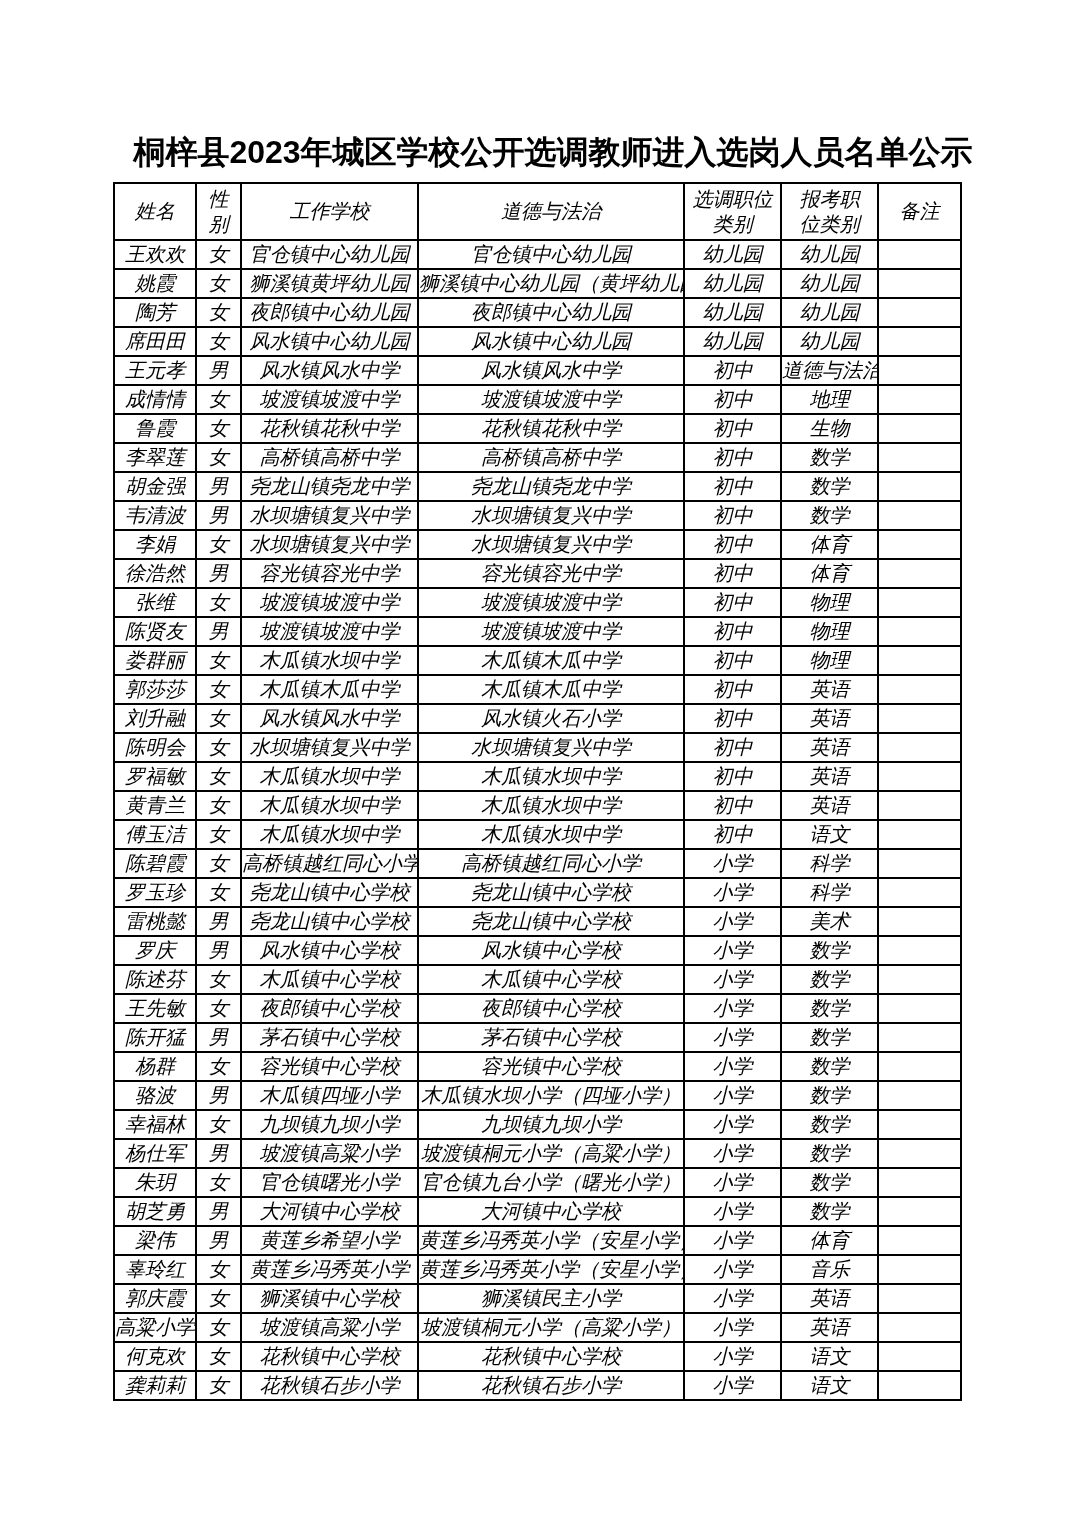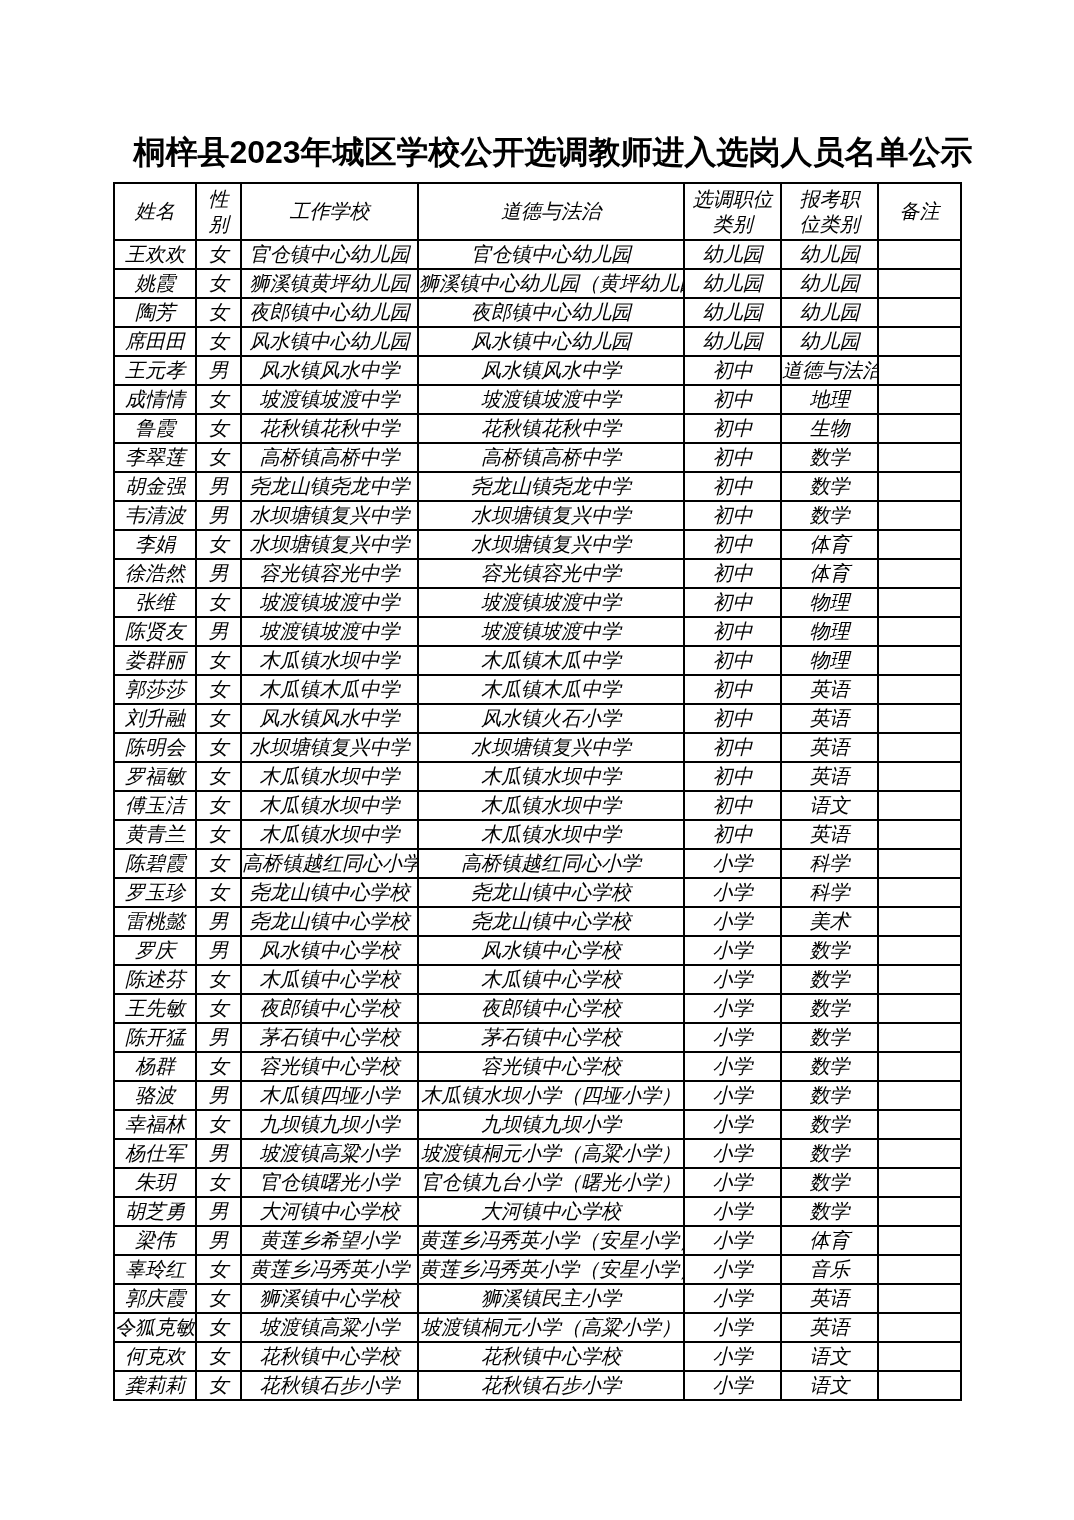--- a/index.html
+++ b/index.html
@@ -264,35 +264,35 @@
         <tr>
           <td>罗福敏</td>
           <td>女</td>
           <td>木瓜镇水坝中学</td>
           <td>木瓜镇水坝中学</td>
           <td>初中</td>
           <td>英语</td>
           <td></td>
         </tr>
         <tr>
+          <td>黄青兰</td>
+          <td>女</td>
+          <td>木瓜镇水坝中学</td>
+          <td>木瓜镇水坝中学</td>
+          <td>初中</td>
+          <td>英语</td>
+          <td></td>
+        </tr>
+        <tr>
           <td>傅玉洁</td>
           <td>女</td>
           <td>木瓜镇水坝中学</td>
           <td>木瓜镇水坝中学</td>
           <td>初中</td>
           <td>语文</td>
-          <td></td>
-        </tr>
-        <tr>
-          <td>黄青兰</td>
-          <td>女</td>
-          <td>木瓜镇水坝中学</td>
-          <td>木瓜镇水坝中学</td>
-          <td>初中</td>
-          <td>英语</td>
           <td></td>
         </tr>
         <tr>
           <td>陈碧霞</td>
           <td>女</td>
           <td>高桥镇越红同心小学</td>
           <td>高桥镇越红同心小学</td>
           <td>小学</td>
           <td>科学</td>
           <td></td>
@@ -426,21 +426,21 @@
         <tr>
           <td>郭庆霞</td>
           <td>女</td>
           <td>狮溪镇中心学校</td>
           <td>狮溪镇民主小学</td>
           <td>小学</td>
           <td>英语</td>
           <td></td>
         </tr>
         <tr>
-          <td>令狐克敏</td>
+          <td>高粱小学</td>
           <td>女</td>
           <td>坡渡镇高粱小学</td>
           <td>坡渡镇桐元小学（高粱小学）</td>
           <td>小学</td>
           <td>英语</td>
           <td></td>
         </tr>
         <tr>
           <td>何克欢</td>
           <td>女</td>

